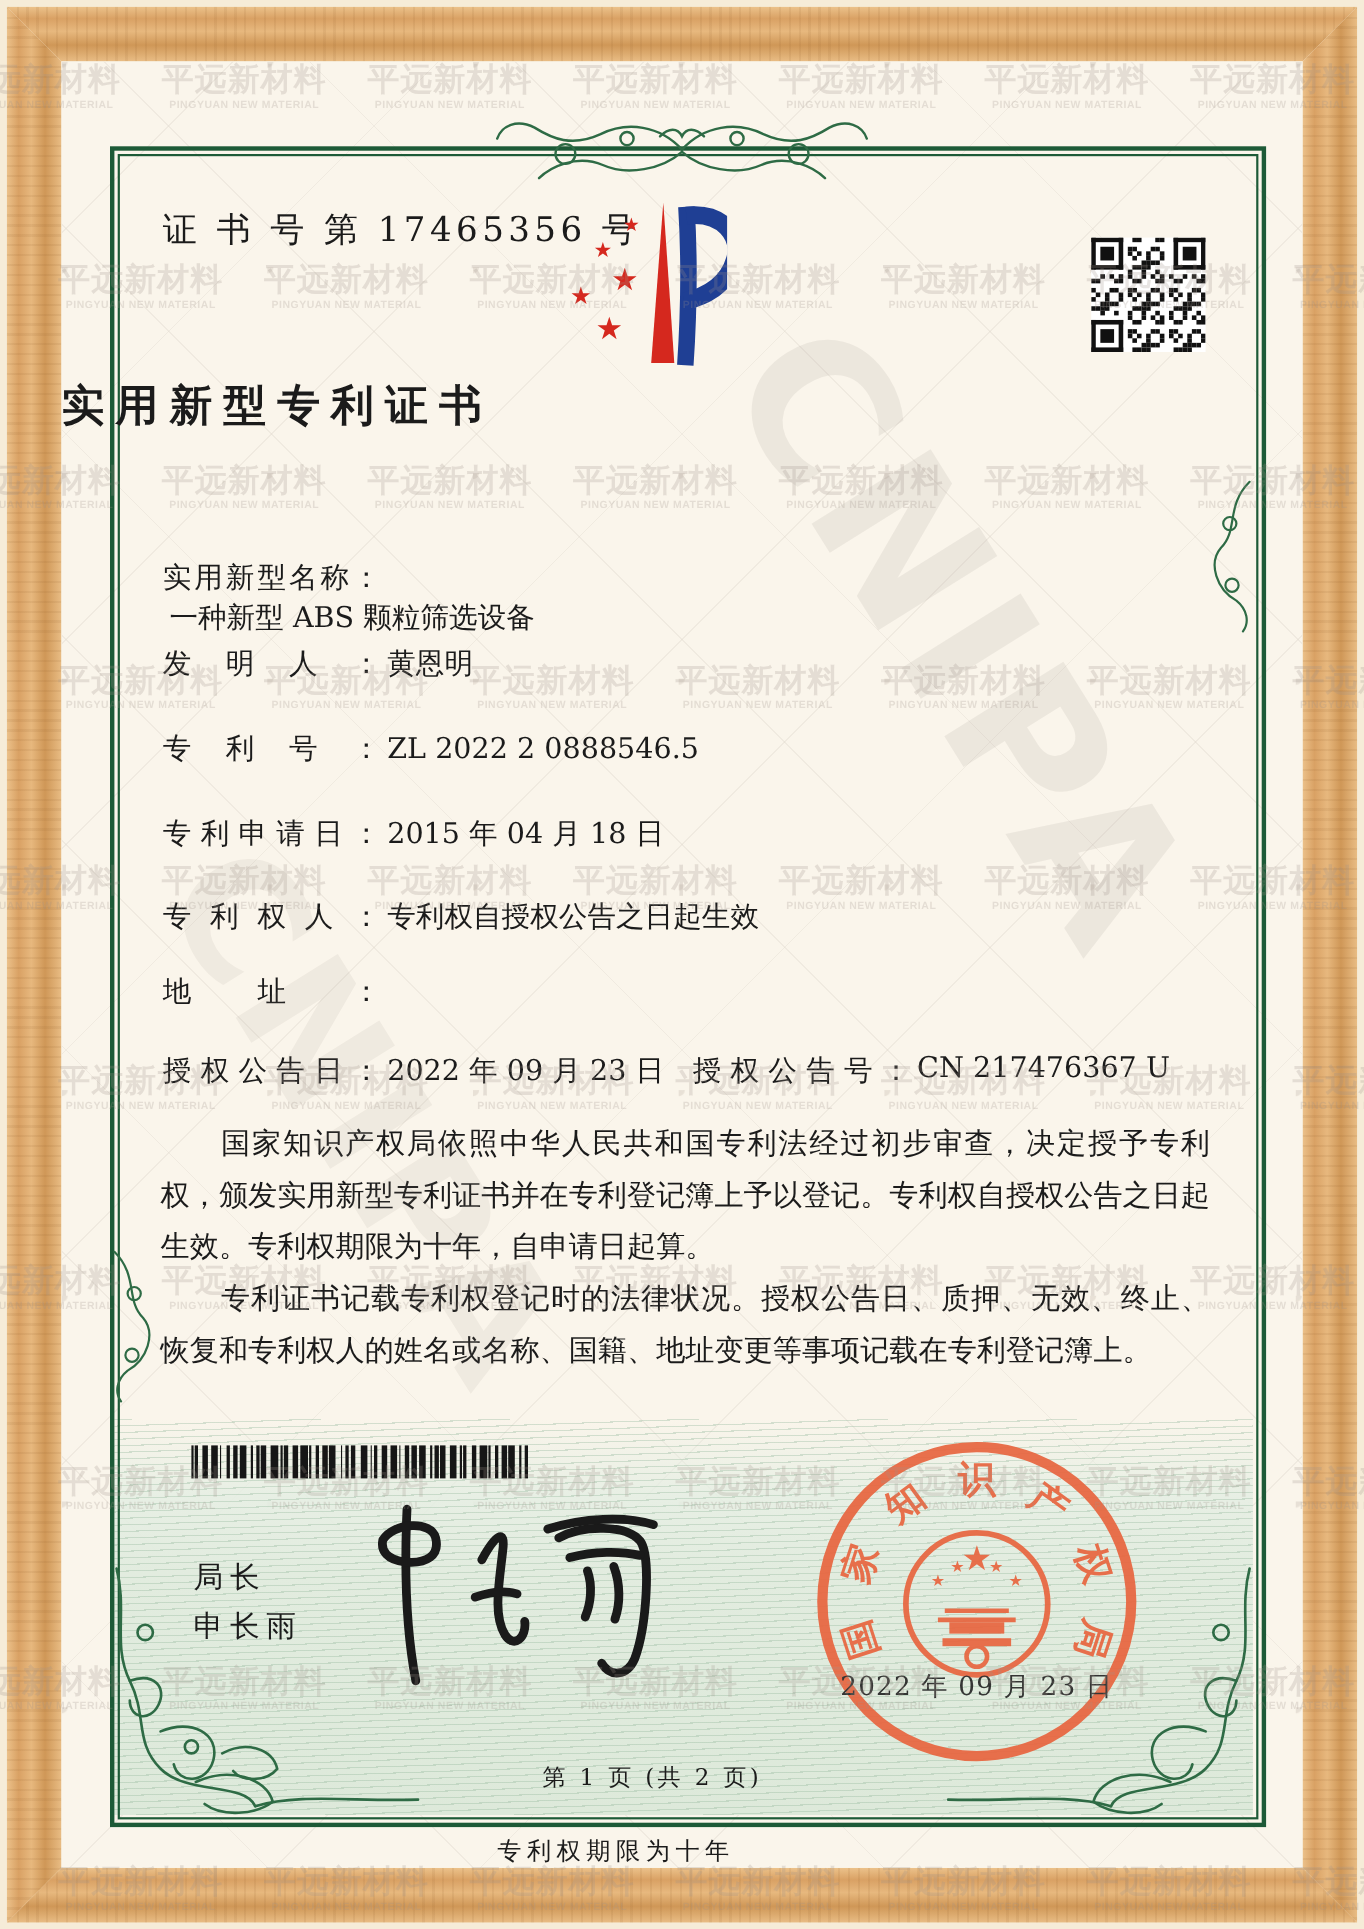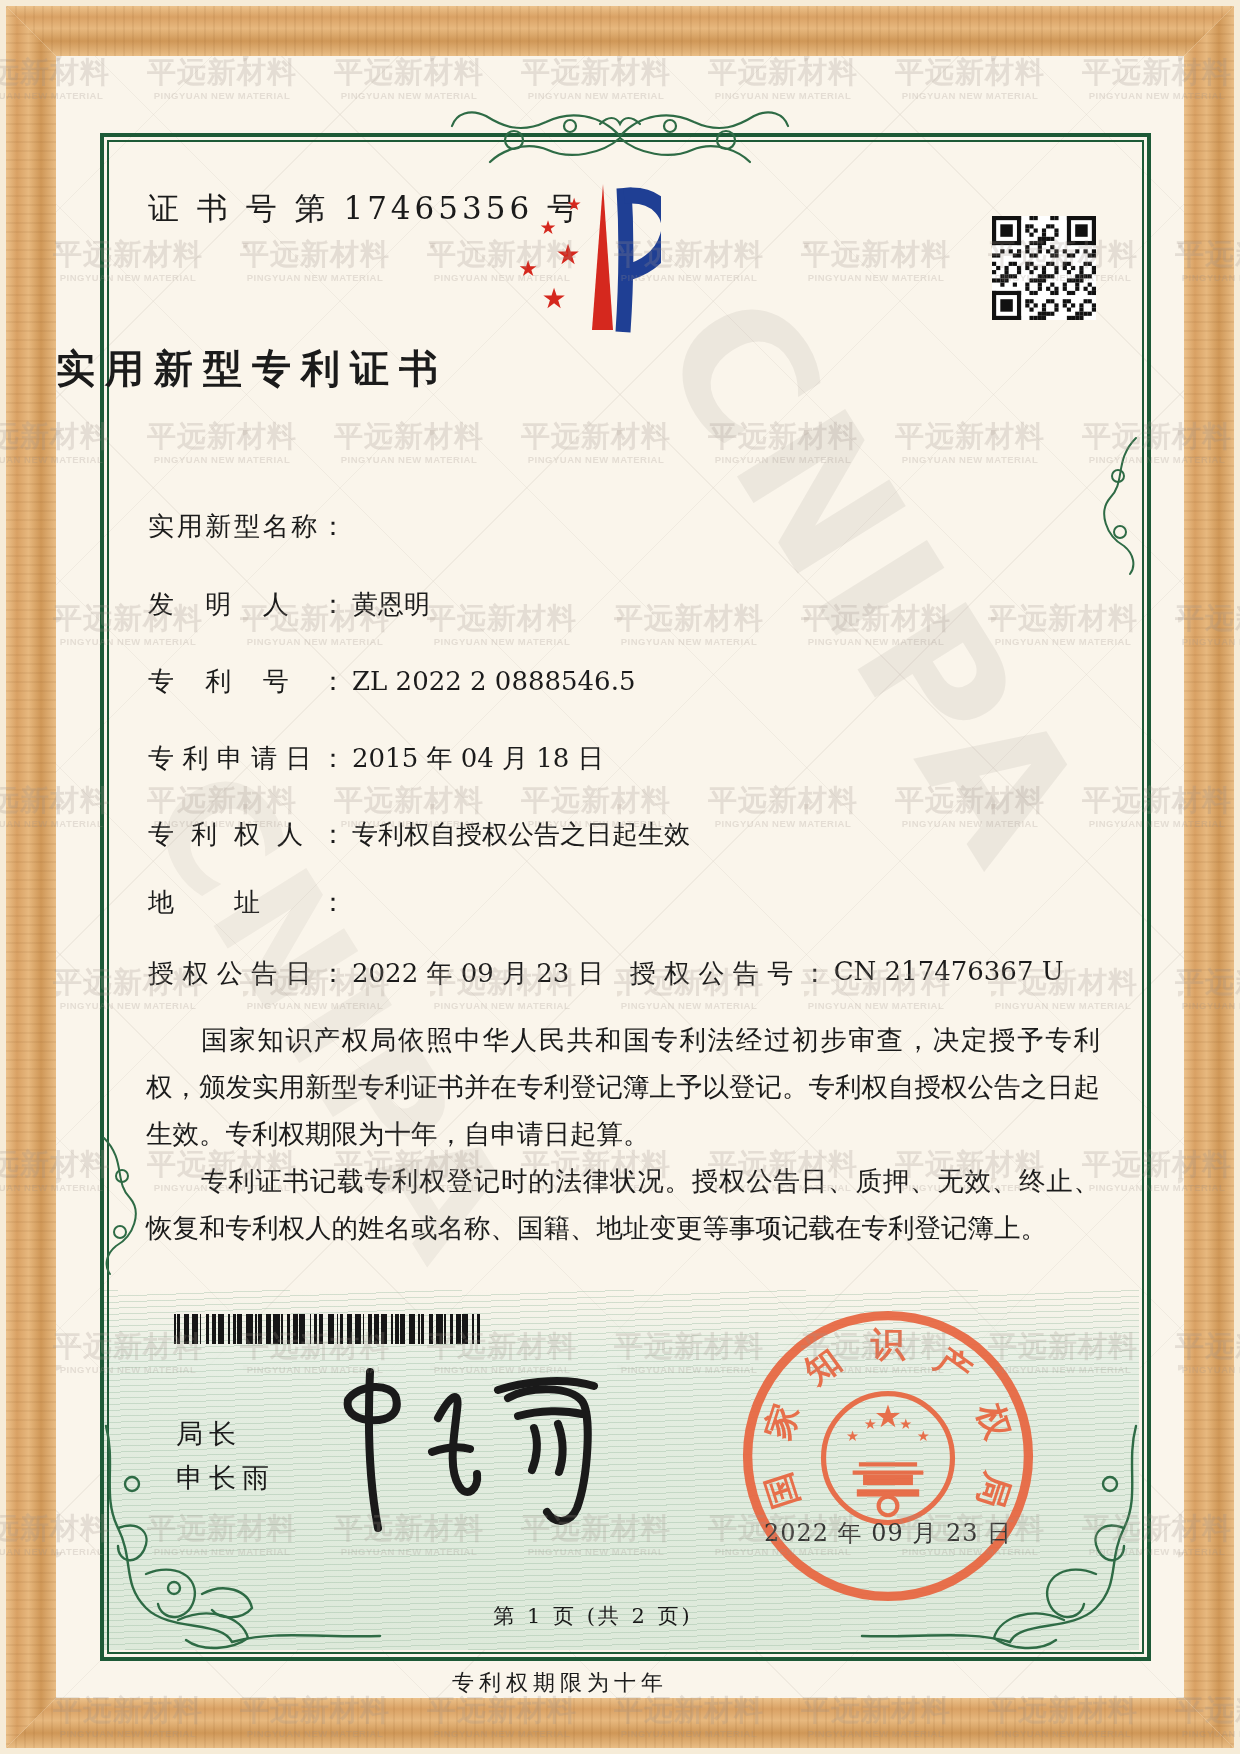--- a/index.html
+++ b/index.html
@@ -334,20 +334,21 @@
           <rect x="0" y="74.88" width="4.16" height="29.12" fill="#111"></rect>
           <rect x="24.96" y="74.88" width="4.16" height="29.12" fill="#111"></rect>
           <rect x="8.32" y="83.2" width="12.48" height="12.48" fill="#111"></rect>
         </svg>
 
       <div class="title">实用新型专利证书</div>
 
       <div id="fields">
           <div class="field-row" style="top: 452px; flex-direction: column;">
             <span class="f-label">实用新型名称：</span>
+            <span class="f-value">一种新型 ABS 颗粒筛选设备</span>
           </div>
           <div class="field-row" style="top: 530px;">
             <span class="f-label">发明人：</span>
             <span class="f-value">黄恩明</span>
           </div>
           <div class="field-row" style="top: 607px;">
             <span class="f-label">专利号：</span>
             <span class="f-value">ZL 2022 2 0888546.5</span>
           </div>
           <div class="field-row" style="top: 684px;">

